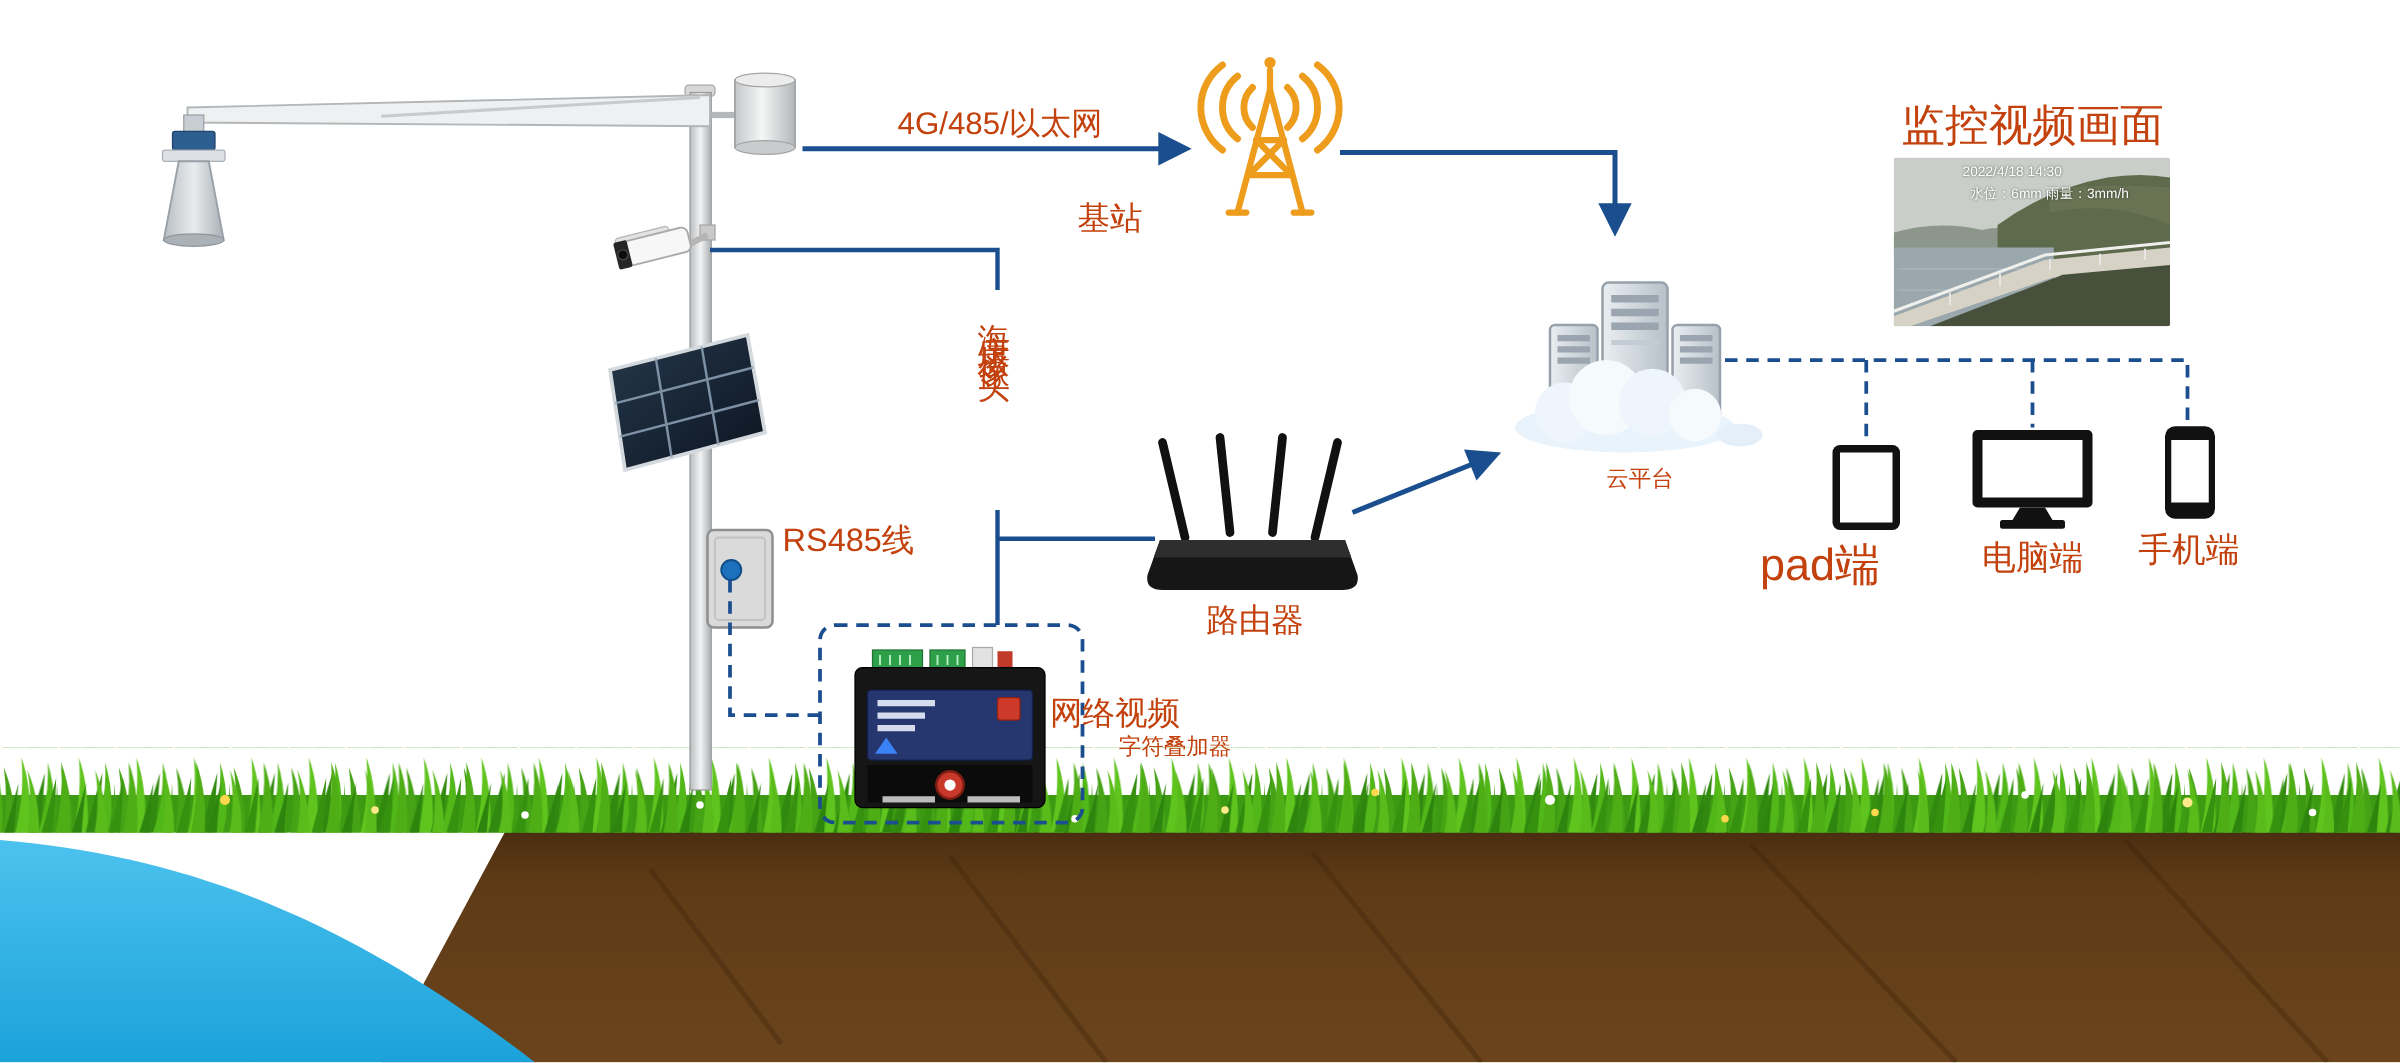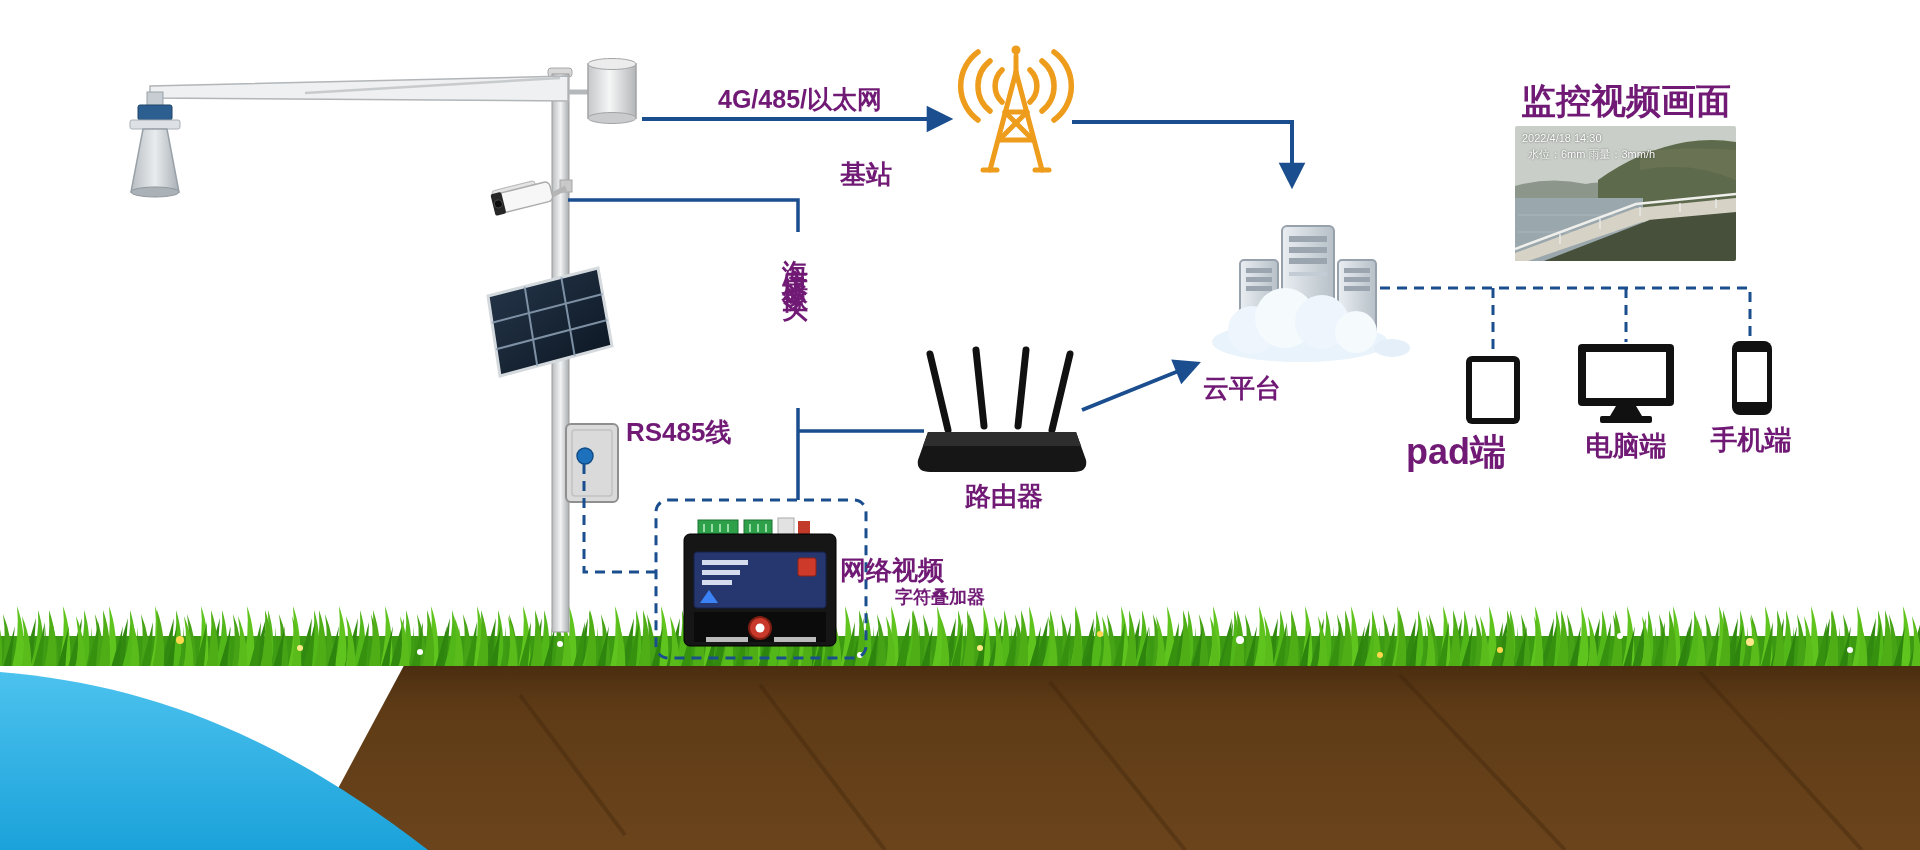--- a/index.html
+++ b/index.html
@@ -1,24 +1,24 @@
 <!DOCTYPE html>
 <html><head>
 <meta charset="utf-8">
 <style>
   html,body{margin:0;padding:0;background:#ffffff;}
   .canvas{position:relative;width:1920px;height:850px;overflow:hidden;background:#fff;
           font-family:"Liberation Sans","DejaVu Sans",sans-serif;}
   .scene{position:absolute;left:0;top:0;}
-  .lbl{position:absolute;color:#701a75;font-weight:700;white-space:nowrap;line-height:1.1;}
+  .lbl{position:absolute;color:#c2410c;font-weight:400;white-space:nowrap;line-height:1.1;}
   .center{transform:translateX(-50%);}
   .vtext{writing-mode:vertical-rl;text-orientation:upright;letter-spacing:9px;
          background:#fff;padding:3px 1px;}
   .overlay-text{position:absolute;color:#ffffff;font-weight:500;white-space:nowrap;
-                text-shadow:0 0 2px rgba(0,0,0,.65);}
+                text-shadow:0 0 2px rgba(0,0,0,.65);margin-left:48px;}
 </style>
 </head>
 <body>
 
 <div class="canvas">
 
 <svg class="scene" width="1920" height="850" viewBox="0 0 1920 850">
   <defs>
     <marker id="ah" viewBox="0 0 12 12" refX="9" refY="6" markerWidth="8" markerHeight="8" orient="auto">
       <path d="M1,1 L11,6 L1,11 Z" fill="#1b4e8e"></path>
@@ -286,27 +286,27 @@
     <path d="M1616,406 L1636,406 L1642,416 L1610,416 Z" fill="#111111"></path>
     <rect x="1600" y="416" width="52" height="7" rx="2" fill="#111111"></rect>
   </g>
   <g>
     <rect x="1732" y="341" width="40" height="74" rx="8" fill="#111111"></rect>
     <rect x="1737" y="352" width="30" height="50" fill="#ffffff"></rect>
   </g>
 </svg>
 
 <div class="lbl center" style="left:800px;top:86px;font-size:25px">4G/485/以太网</div>
-<div class="lbl center" style="left:866px;top:160px;font-size:26px">基站</div>
+<div class="lbl center" style="left:888px;top:160px;font-size:26px">基站</div>
 <div class="lbl" style="left:626px;top:418px;font-size:26px">RS485线</div>
 <div class="lbl vtext" style="left:780px;top:236px;font-size:26px">海康摄像头</div>
 <div class="lbl center" style="left:892px;top:556px;font-size:26px">网络视频</div>
 <div class="lbl center" style="left:940px;top:588px;font-size:18px">字符叠加器</div>
 <div class="lbl center" style="left:1004px;top:482px;font-size:26px">路由器</div>
-<div class="lbl center" style="left:1242px;top:374px;font-size:26px">云平台</div>
+<div class="lbl center" style="left:1312px;top:374px;font-size:18px">云平台</div>
 <div class="lbl center" style="left:1626px;top:82px;font-size:35px">监控视频画面</div>
 <div class="lbl center" style="left:1456px;top:432px;font-size:36px">pad端</div>
 <div class="lbl center" style="left:1626px;top:432px;font-size:27px">电脑端</div>
 <div class="lbl center" style="left:1751px;top:426px;font-size:27px">手机端</div>
 
 <div class="overlay-text" style="left:1522px;top:132px;font-size:11px">2022/4/18 14:30</div>
 <div class="overlay-text" style="left:1528px;top:147px;font-size:11px">水位：6mm 雨量：3mm/h</div>
 
 </div>
 

